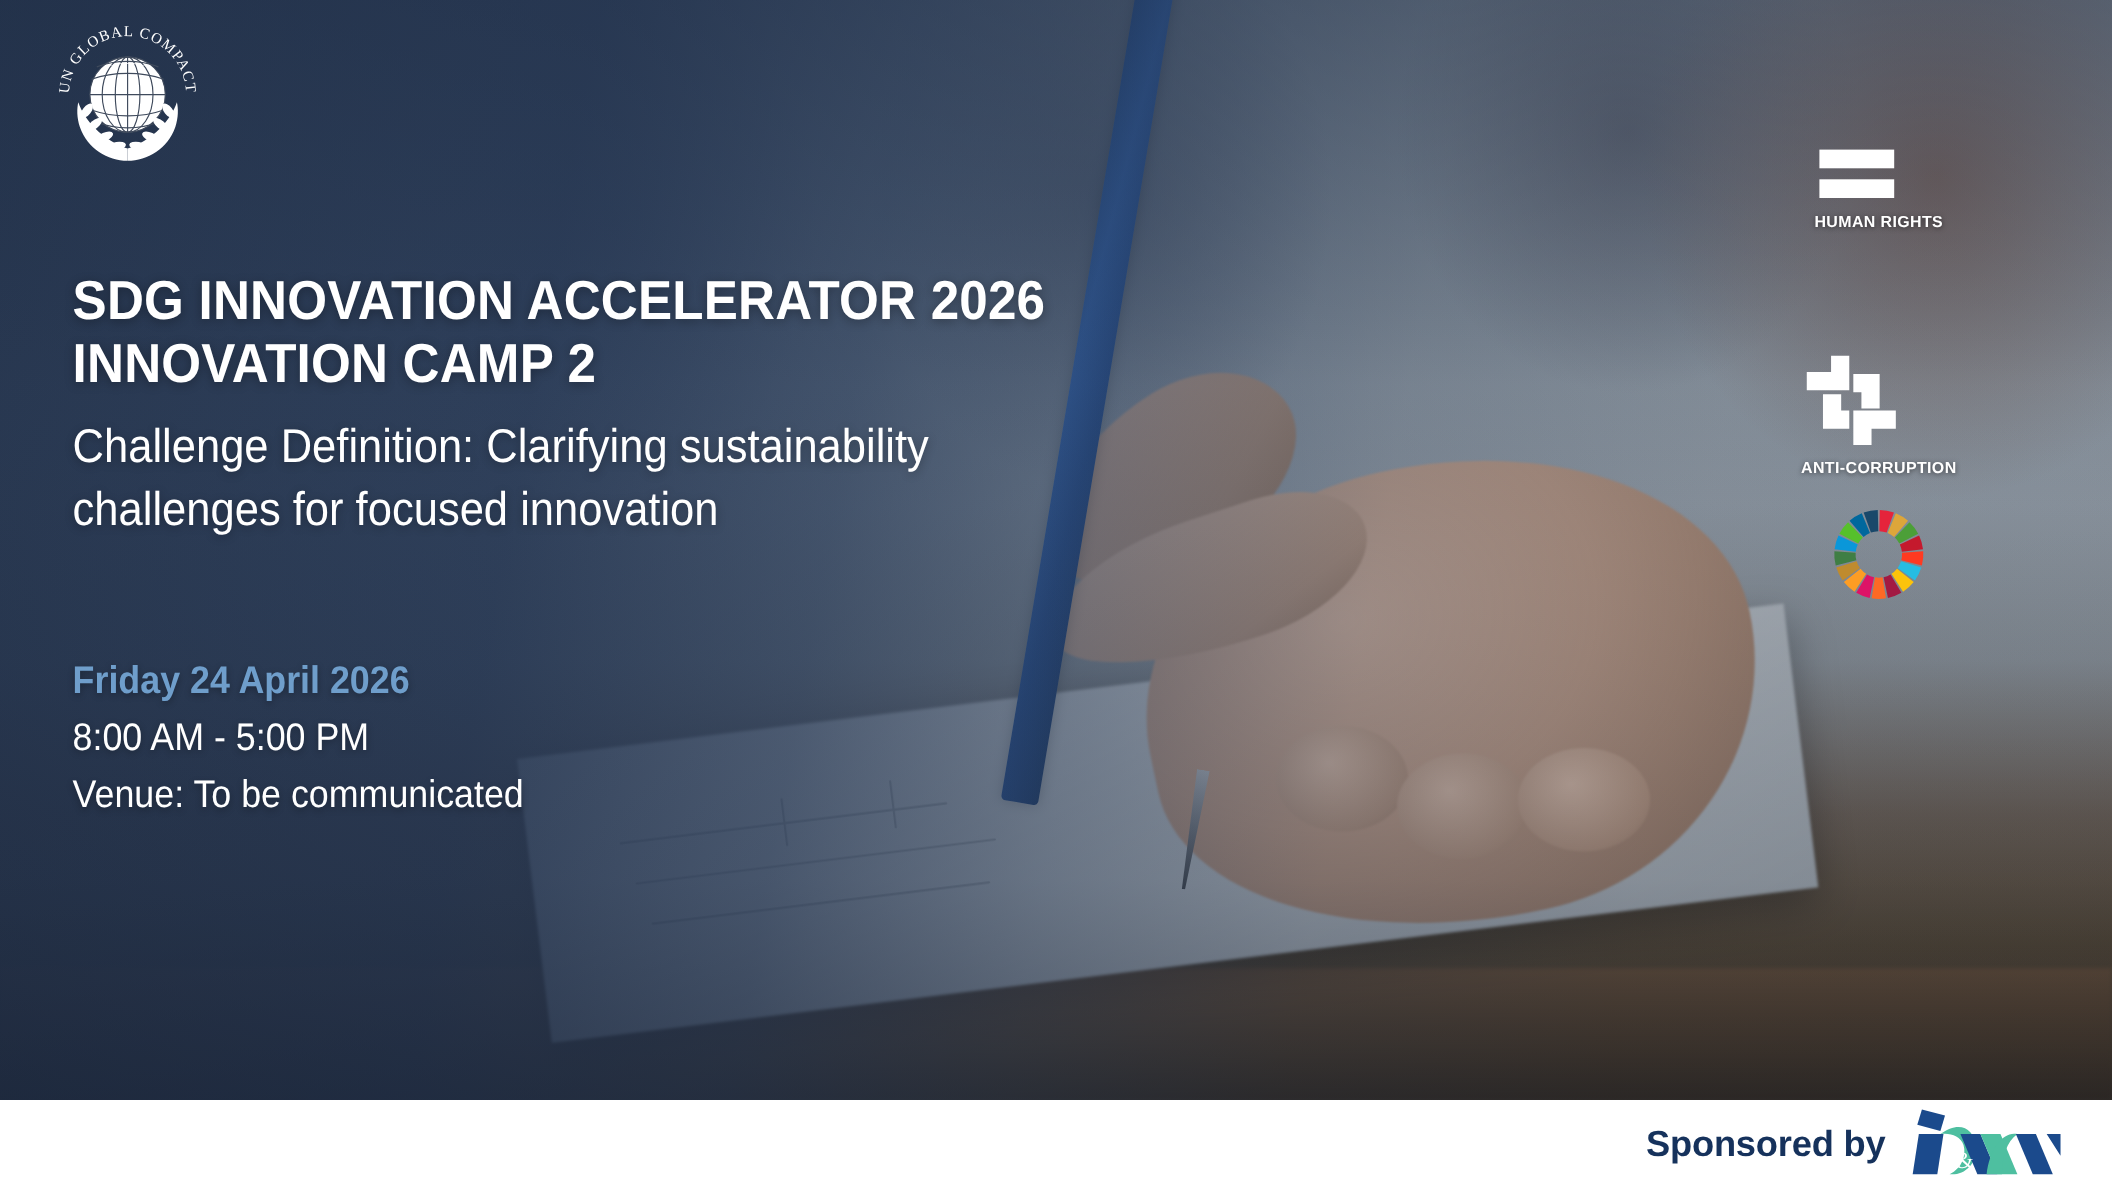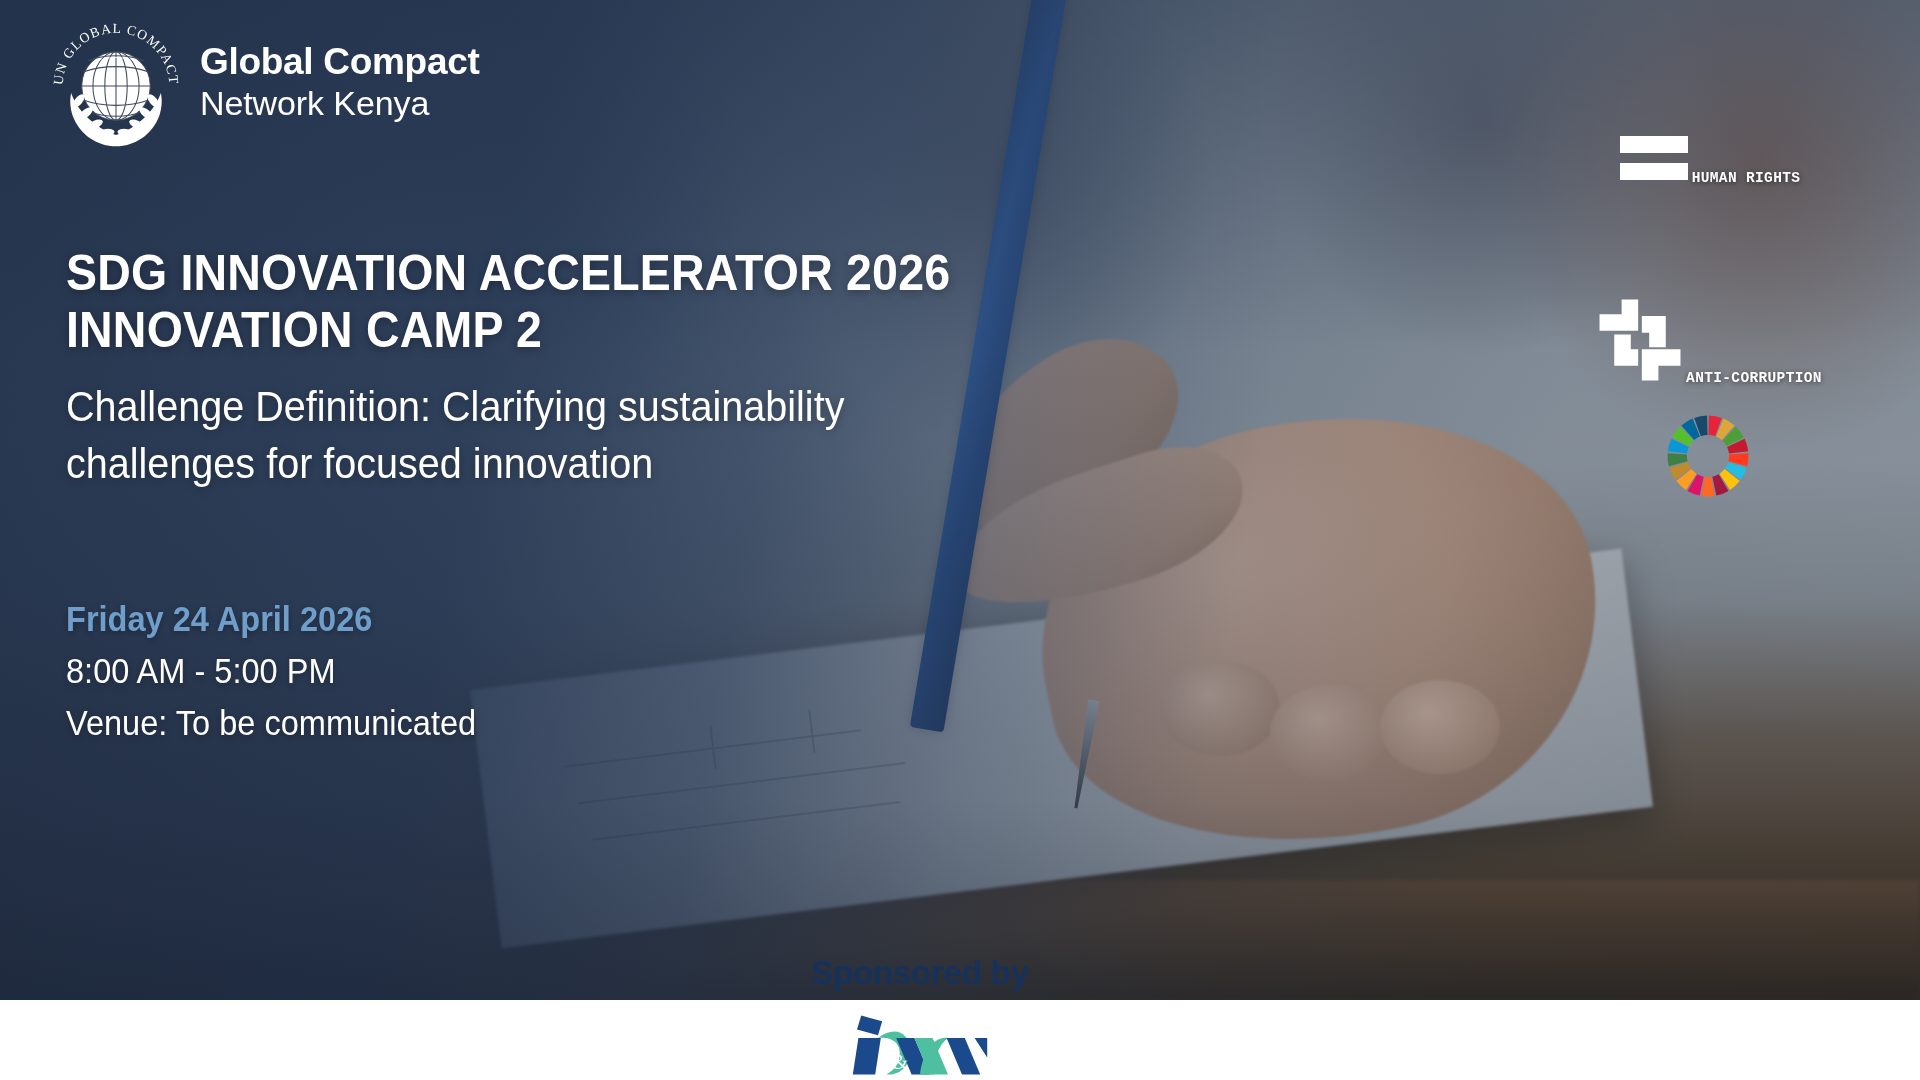--- a/index.html
+++ b/index.html
@@ -134,35 +134,35 @@
     text-shadow:0 2px 7px rgba(0,0,0,.30);
   }
   .d-time, .d-venue{
     color:#fff; font-weight:300; font-size:35px; line-height:1.48;
     transform:scaleX(.93); transform-origin:left center;
     text-shadow:0 2px 7px rgba(0,0,0,.30);
   }
 
   
   .rail{ position:absolute; right:112px; top:130px; width:200px; display:flex; flex-direction:column; align-items:center; }
-  .rail-item{ display:flex; align-items:flex-end;font-family:Liberation Mono, monospace; }
+  .rail-item{ display:flex; flex-direction:column; align-items:flex-start; }
   .rail-icon{ display:flex; align-items:center; justify-content:center; }
   .rail-label{
     color:#fff; font-weight:700; font-size:14.5px; letter-spacing:.35px;
     margin-top:8px; white-space:nowrap; text-shadow:0 1px 5px rgba(0,0,0,.55);
   }
   .gap1{ height:40px; }
   .gap2{ height:36px; }
   .gap3{ height:32px; }
   .gap4{ height:26px; }
 
   
   .footer{
     position:absolute; left:0; bottom:0; width:100%; height:80px; background:#fff;
-    display:flex; align-items:center; justify-content:flex-end; padding-right:80px; gap:22px;flex-direction:column;
+    display:flex; align-items:center; justify-content:flex-end; padding-right:44px; gap:22px;
   }
   .sponsored{ color:#16325c; font-weight:700; font-size:33px; letter-spacing:-.2px; }
   .im-logo{ display:block; }
 </style>
 </head>
 <body>
 
 <div class="poster">
 
   <div class="bg">
@@ -227,24 +227,20 @@
           <ellipse cx="47" cy="121" rx="11" ry="5.5" transform="rotate(-52 47 121)"></ellipse>
           <ellipse cx="57" cy="139" rx="12" ry="5.5" transform="rotate(-40 57 139)"></ellipse>
           <ellipse cx="70" cy="155" rx="12" ry="5.5" transform="rotate(-24 70 155)"></ellipse>
           <ellipse cx="86" cy="167" rx="12" ry="5.5" transform="rotate(-10 86 167)"></ellipse>
           <ellipse cx="153" cy="121" rx="11" ry="5.5" transform="rotate(52 153 121)"></ellipse>
           <ellipse cx="143" cy="139" rx="12" ry="5.5" transform="rotate(40 143 139)"></ellipse>
           <ellipse cx="130" cy="155" rx="12" ry="5.5" transform="rotate(24 130 155)"></ellipse>
           <ellipse cx="114" cy="167" rx="12" ry="5.5" transform="rotate(10 114 167)"></ellipse>
         </g>
       </svg>
-    </div>
-    <div class="gc-wordmark">
-      <div class="gc-line1">Global Compact</div>
-      <div class="gc-line2">Network Kenya</div>
     </div>
   </div>
 
   <div class="headline">
     <span class="l1">SDG INNOVATION ACCELERATOR 2026</span>
     <span class="l2">INNOVATION CAMP 2</span>
   </div>
 
   <div class="subhead">
     <div>Challenge Definition: Clarifying sustainability</div>

